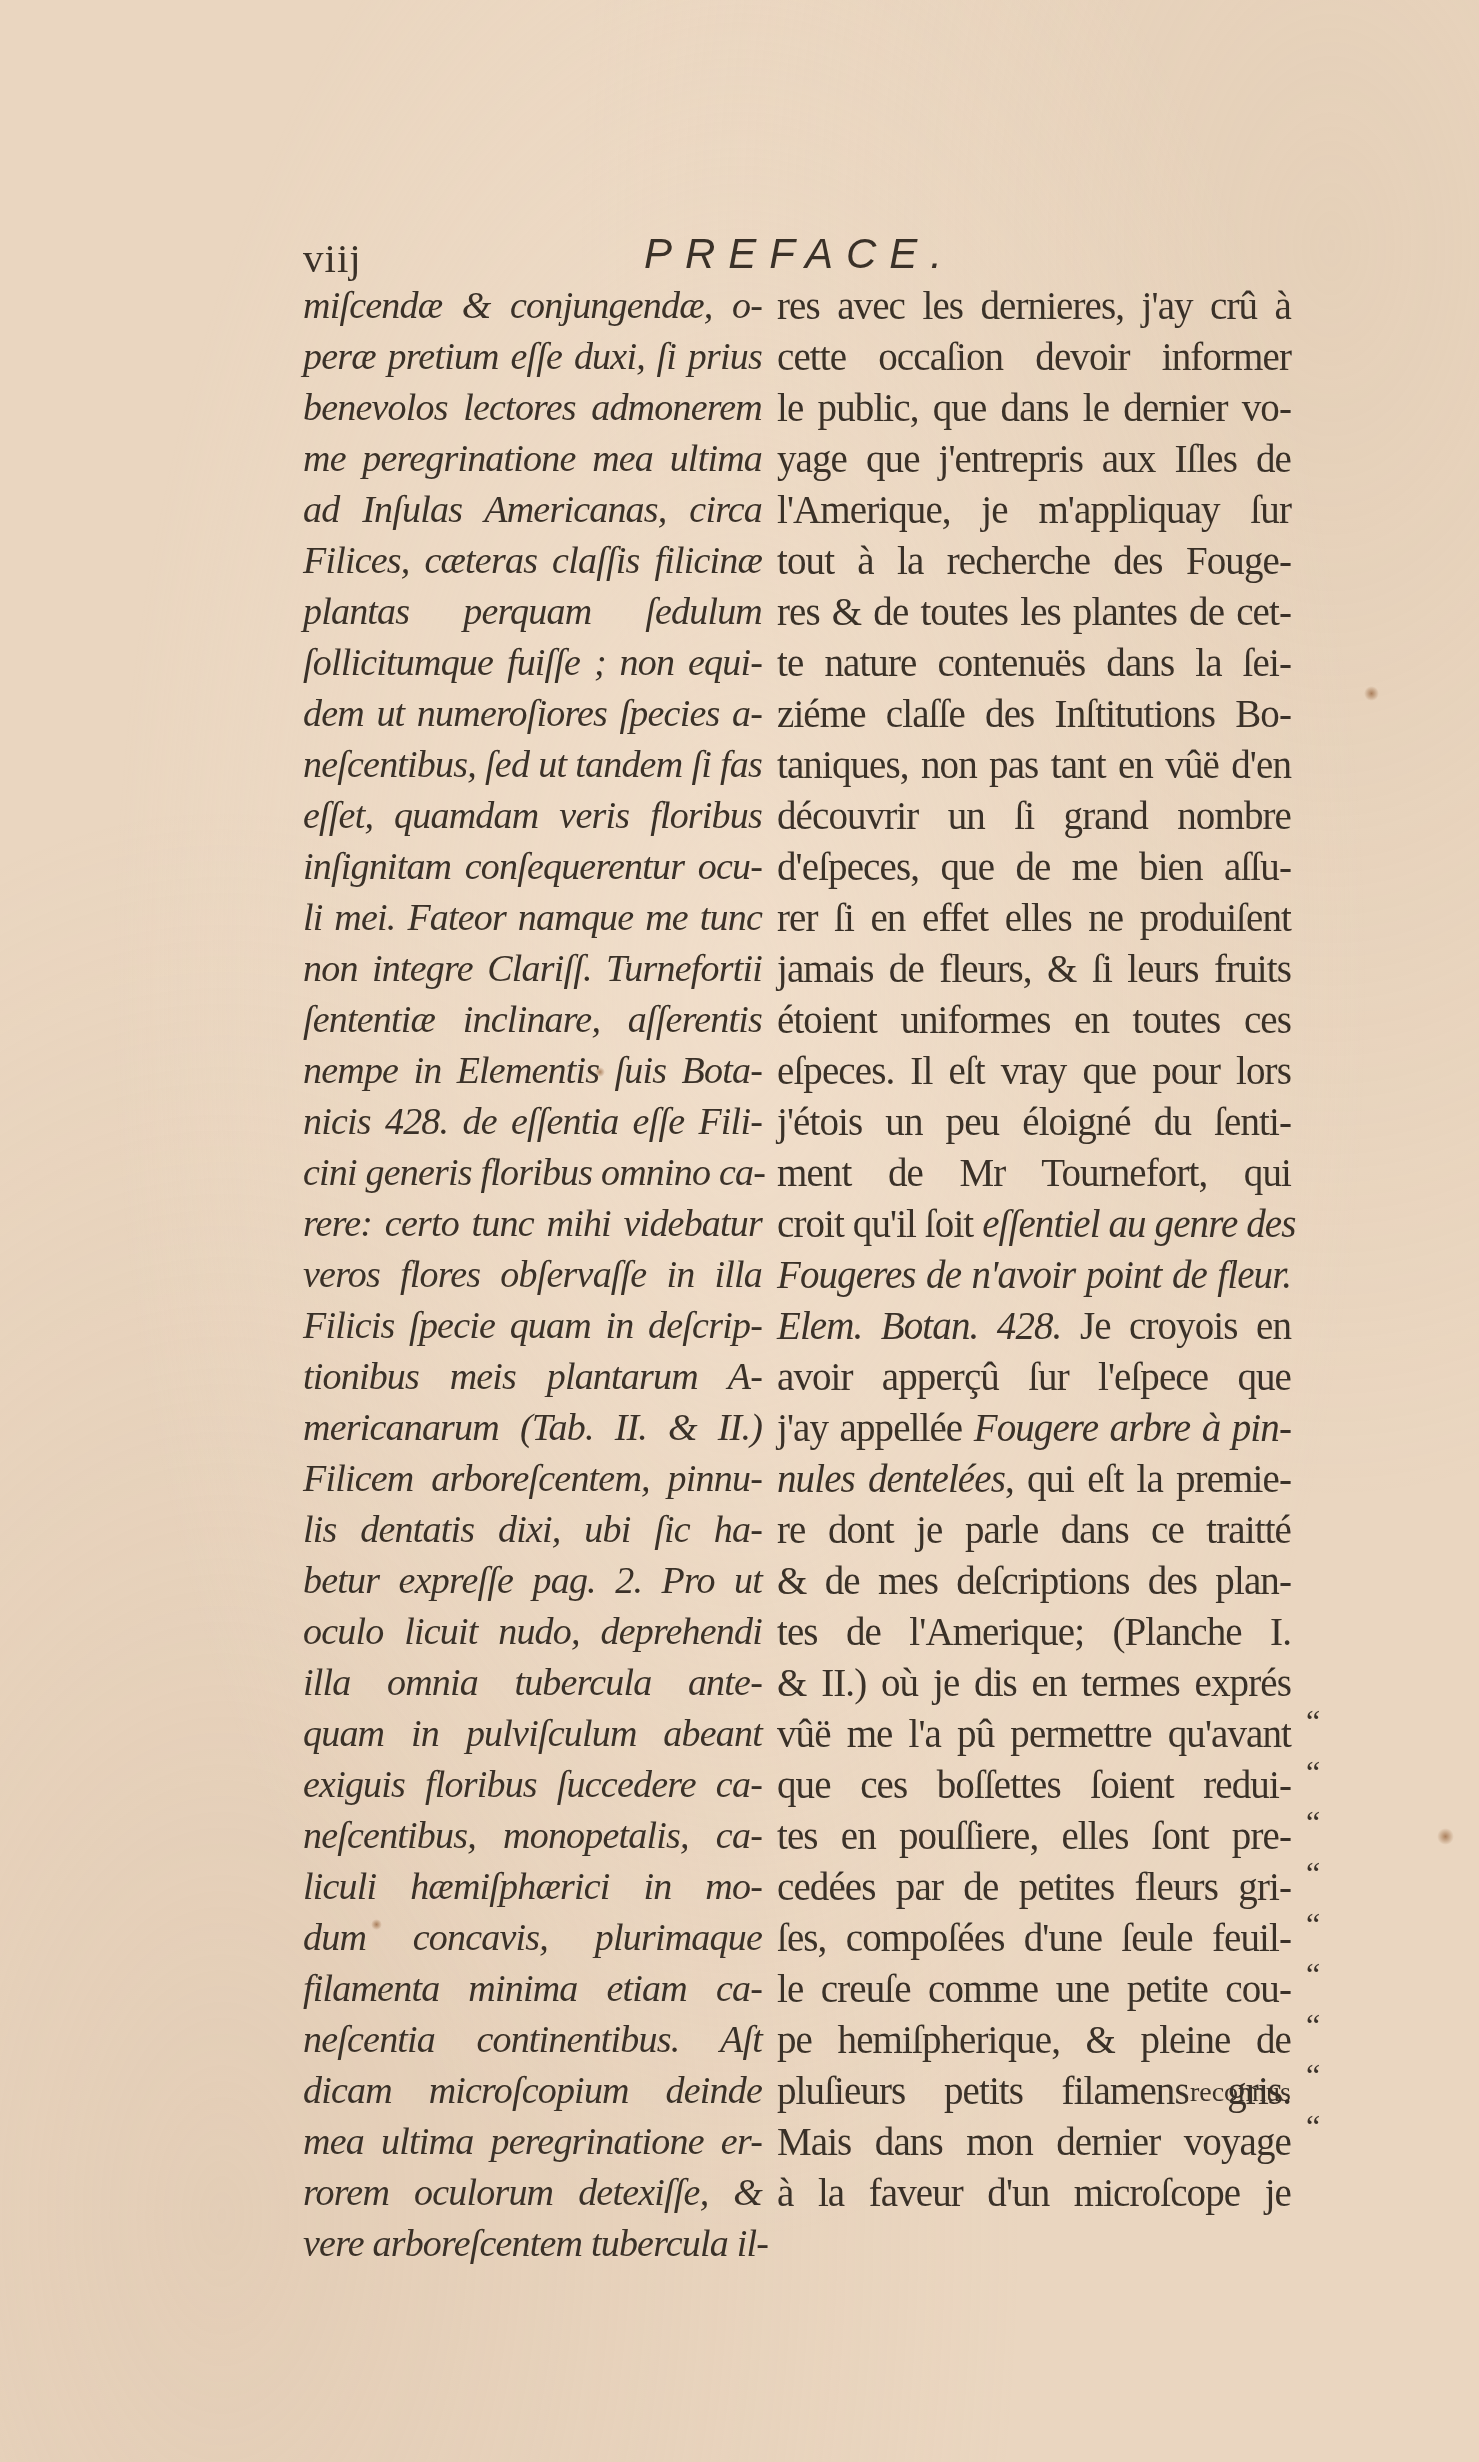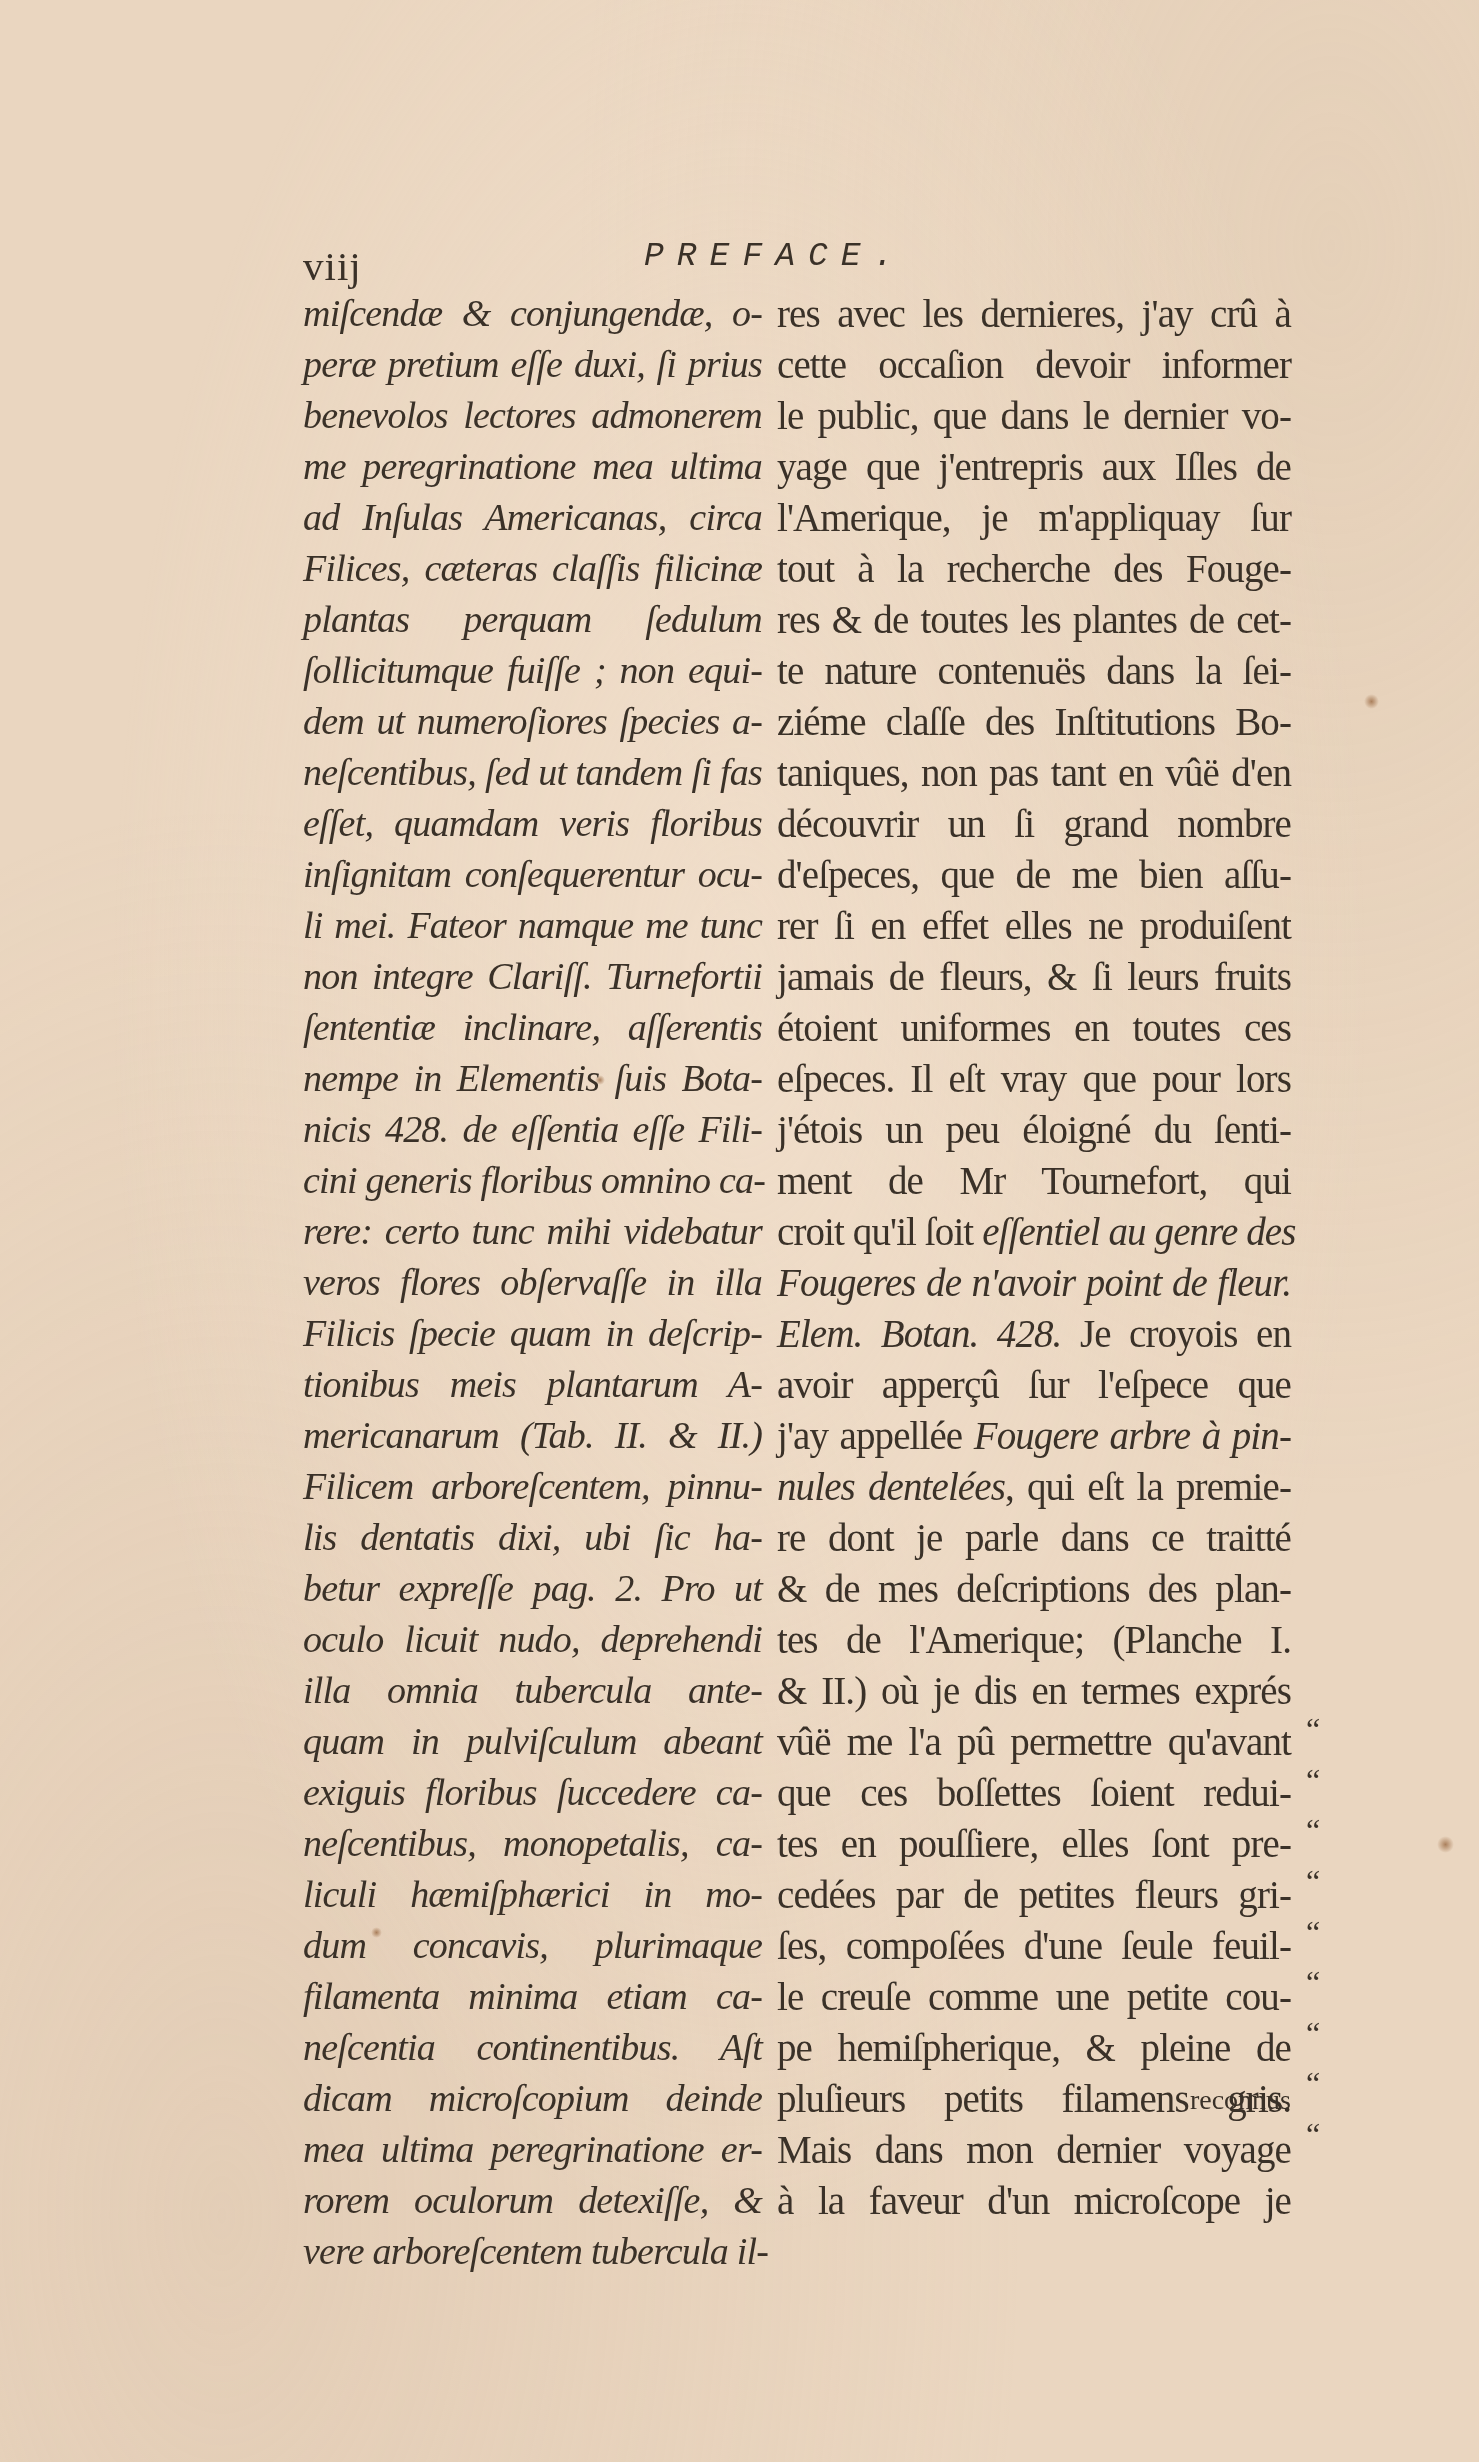--- a/index.html
+++ b/index.html
@@ -7,28 +7,28 @@
     width: 1480px; height: 2462px; overflow: hidden;
     background: #ead6c0;
     background-image:
       radial-gradient(ellipse at 50% 40%, rgba(245,228,210,0.55) 0%, rgba(234,214,192,0) 60%),
       radial-gradient(ellipse at 15% 90%, rgba(215,190,165,0.35) 0%, rgba(234,214,192,0) 45%),
       radial-gradient(ellipse at 90% 10%, rgba(220,198,172,0.35) 0%, rgba(234,214,192,0) 40%);
     position: relative;
     color: #3a3128;
     font-family: "DejaVu Serif", "Liberation Serif", serif;
   }
-  .page { position: absolute; left: 0; top: 16px; width: 1480px; height: 2147px; }
+  .page { position: absolute; left: 0; top: 8px; width: 1480px; height: 2147px; }
   .folio {
     position: absolute; left: 303px; top: 226px;
     font-family: "Liberation Serif", serif; font-size: 41px; letter-spacing: 1px;
   }
   .running-head {
     position: absolute; left: 644px; top: 222px;
-    font-family: Liberation Mono, monospace; font-style: italic; font-size: 33px;
+    font-family: Liberation Sans, sans-serif; font-style: italic; font-size: 42px;
     letter-spacing: 13px;
     text-align: right;
   }
   .col {
     position: absolute; top: 272px;
   }
   .col-left { left: 303px; width: 459px; }
   .col-right { left: 777px; width: 514px; }
   .line {
     height: 51px; line-height: 51px;

